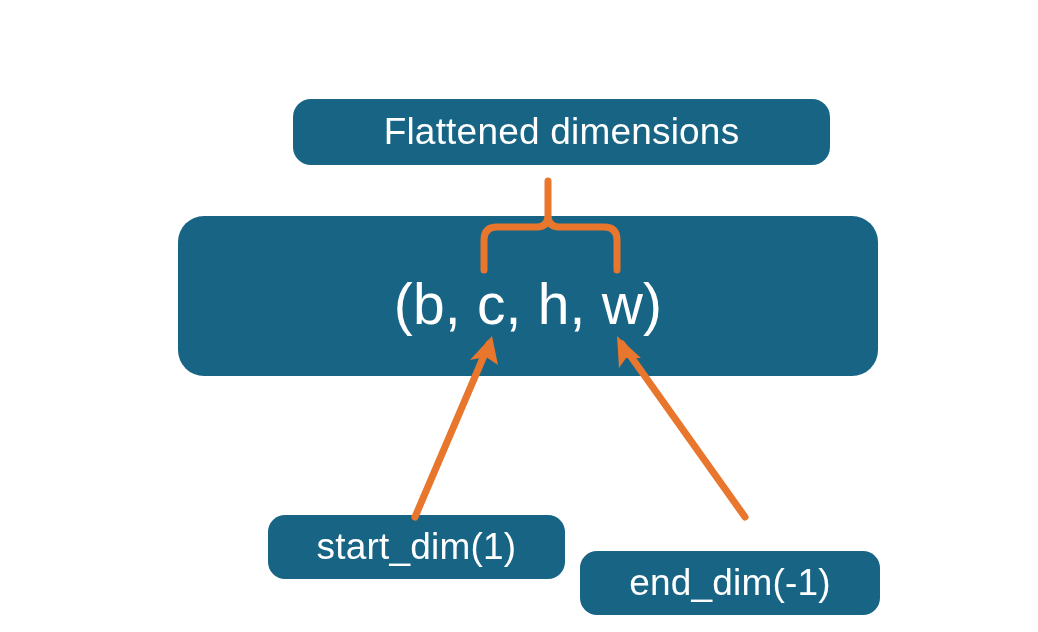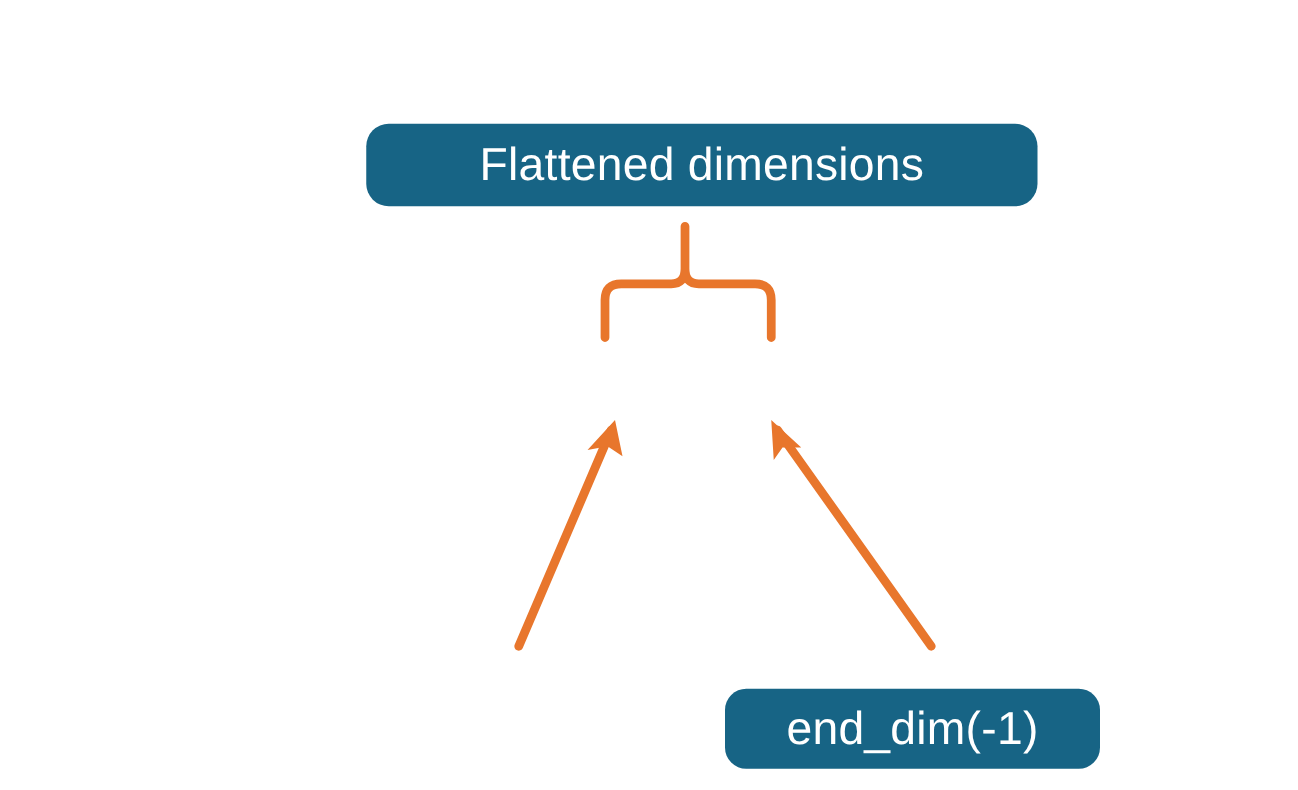--- a/index.html
+++ b/index.html
@@ -97,21 +97,27 @@
 </style>
 </head>
 <body>
 
 <div id="diagram-canvas">
 
   <div class="node" id="node-flattened">
     <span class="node-label">Flattened dimensions</span>
   </div>
 
+  <div class="node" id="node-shape">
+    <span class="node-label">(b, c, h, w)</span>
+  </div>
 
+  <div class="node" id="node-start-dim">
+    <span class="node-label">start_dim(1)</span>
+  </div>
 
   <div class="node" id="node-end-dim">
     <span class="node-label">end_dim(-1)</span>
   </div>
 
   <svg id="annotations" viewBox="0 0 1038 632">
 
     <path d="M 484 270
              L 484 240
              Q 484 227 497 227

